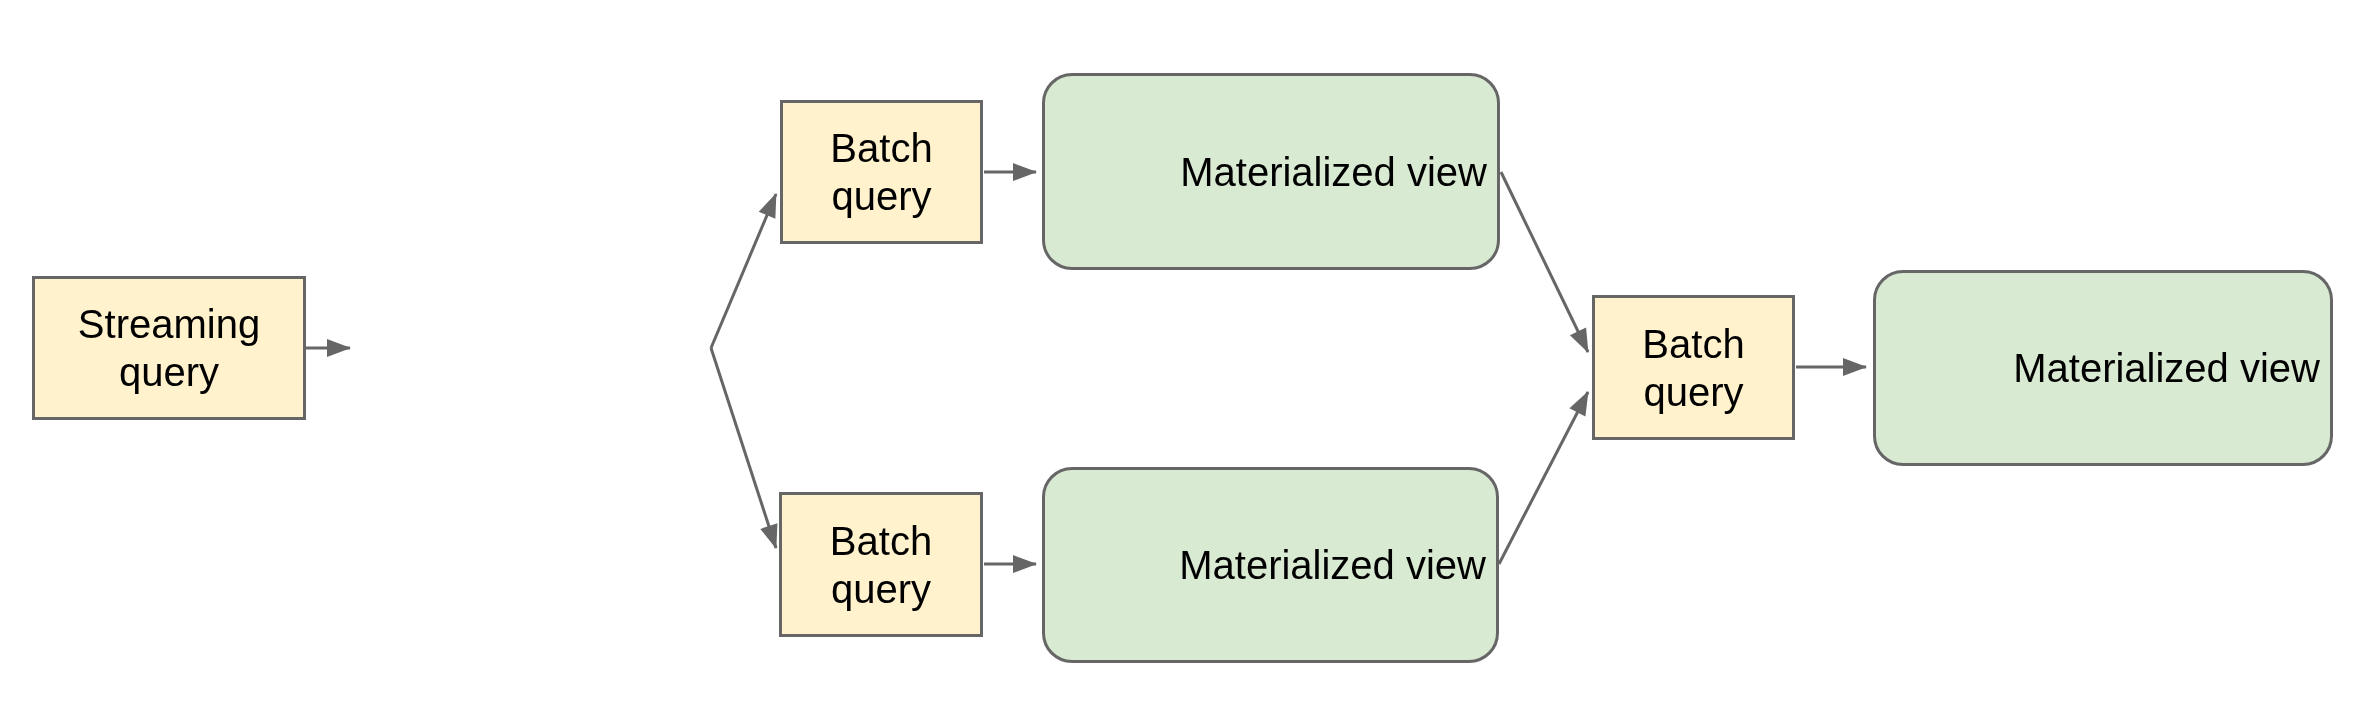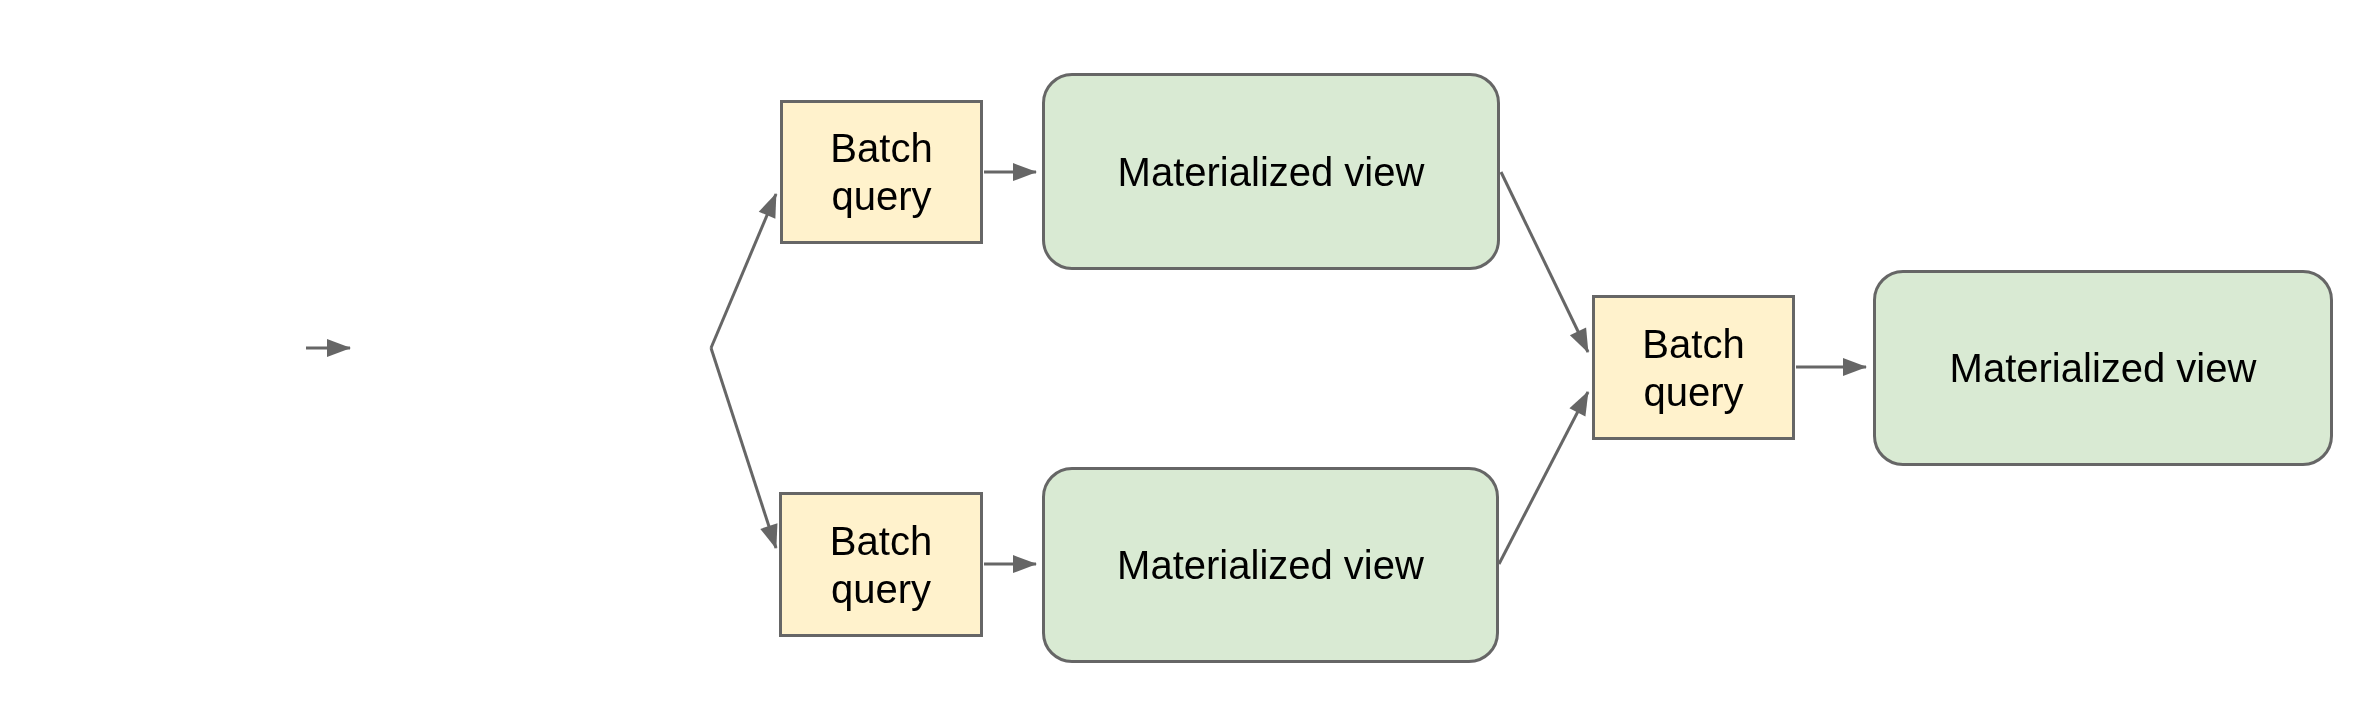--- a/index.html
+++ b/index.html
@@ -41,20 +41,21 @@
     font-size: 40px;
     line-height: 1.2;
   }
   .node-query {
     background: var(--fill-query, #fff2cc);
     text-align: center;
   }
   .node-view {
     background: var(--fill-view, #d9ead3);
     border-radius: 30px;
+    justify-content: flex-end;
   }
   .node-label {
     padding: 0 10px;
   }
 </style>
 </head>
 <body>
 
 <div class="canvas">
 
@@ -67,20 +68,23 @@
     <line class="edge" x1="306" y1="348" x2="350" y2="348" marker-end="url(#arrowhead)"></line>
     <line class="edge" x1="711" y1="348" x2="776" y2="194" marker-end="url(#arrowhead)"></line>
     <line class="edge" x1="711" y1="348" x2="776" y2="548" marker-end="url(#arrowhead)"></line>
     <line class="edge" x1="984" y1="172" x2="1036" y2="172" marker-end="url(#arrowhead)"></line>
     <line class="edge" x1="984" y1="564" x2="1036" y2="564" marker-end="url(#arrowhead)"></line>
     <line class="edge" x1="1501" y1="172" x2="1588" y2="352" marker-end="url(#arrowhead)"></line>
     <line class="edge" x1="1499" y1="564" x2="1588" y2="392" marker-end="url(#arrowhead)"></line>
     <line class="edge" x1="1796" y1="367" x2="1866" y2="367" marker-end="url(#arrowhead)"></line>
   </svg>
 
+  <div class="node node-query" style="left:32px;  top:276px; width:274px; height:144px;">
+    <span class="node-label">Streaming query</span>
+  </div>
 
 
   <div class="node node-query" style="left:780px; top:100px; width:203px; height:144px;">
     <span class="node-label">Batch query</span>
   </div>
 
   <div class="node node-view" style="left:1042px; top:73px; width:458px; height:197px;">
     <span class="node-label">Materialized view</span>
   </div>
 

